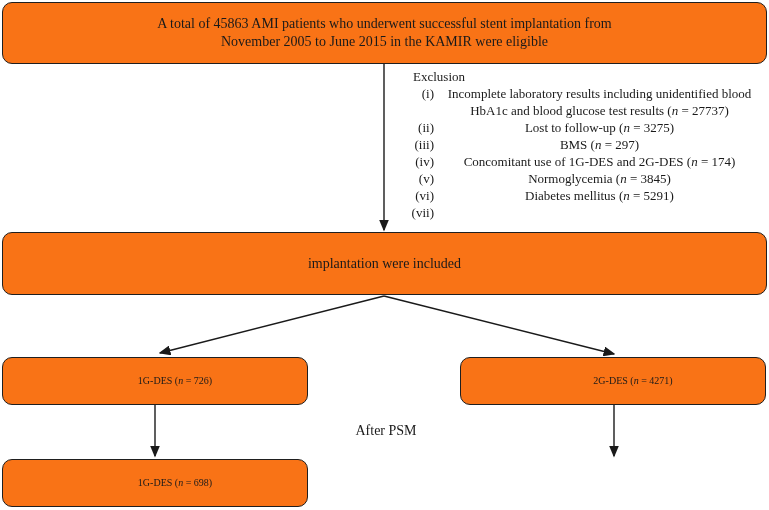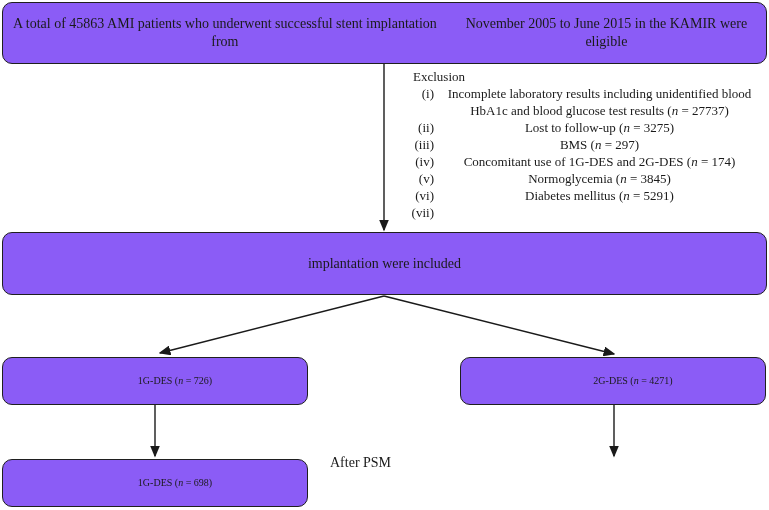--- a/index.html
+++ b/index.html
@@ -22,22 +22,23 @@
     top: 0;
     width: 769px;
     height: 510px;
     pointer-events: none;
   }
   .box {
     position: absolute;
     box-sizing: border-box;
     border: 1.5px solid #1f1f1f;
     border-radius: 10px;
-    background: #8b5cf6;
+    background: #f97316;
     display: flex;
+    flex-direction: column;
     justify-content: center;
     align-items: center;
     text-align: center;
     font-size: 14px;
     line-height: 18px;
   }
   .top-box  { left: 2px;   top: 2px;   width: 765px; height: 62px; }
   .mid-box  { left: 2px;   top: 232px; width: 765px; height: 63px; }
   .grp-box  { font-size: 10px; padding-left: 40px; }
   .b-1g-before { left: 2px;   top: 357px; width: 306px; height: 48px; }
@@ -58,22 +59,22 @@
     grid-template-columns: 38px 1fr;
     column-gap: 5px;
   }
   .excl-label { text-align: right; white-space: nowrap; }
   .excl-text  { text-align: center; }
   .psm-label {
     position: absolute;
     left: 330px;
     top: 423px;
     width: 112px;
+    text-align: center;
     font-size: 14px;
-    margin-top: 32px;
   }
 </style>
 </head>
 <body>
 
 <div class="canvas">
 
   <svg class="connectors" viewBox="0 0 769 510" xmlns="http://www.w3.org/2000/svg">
     <defs>
       <marker id="arrow" markerUnits="userSpaceOnUse" markerWidth="12" markerHeight="10" refX="10.5" refY="5" orient="auto">

